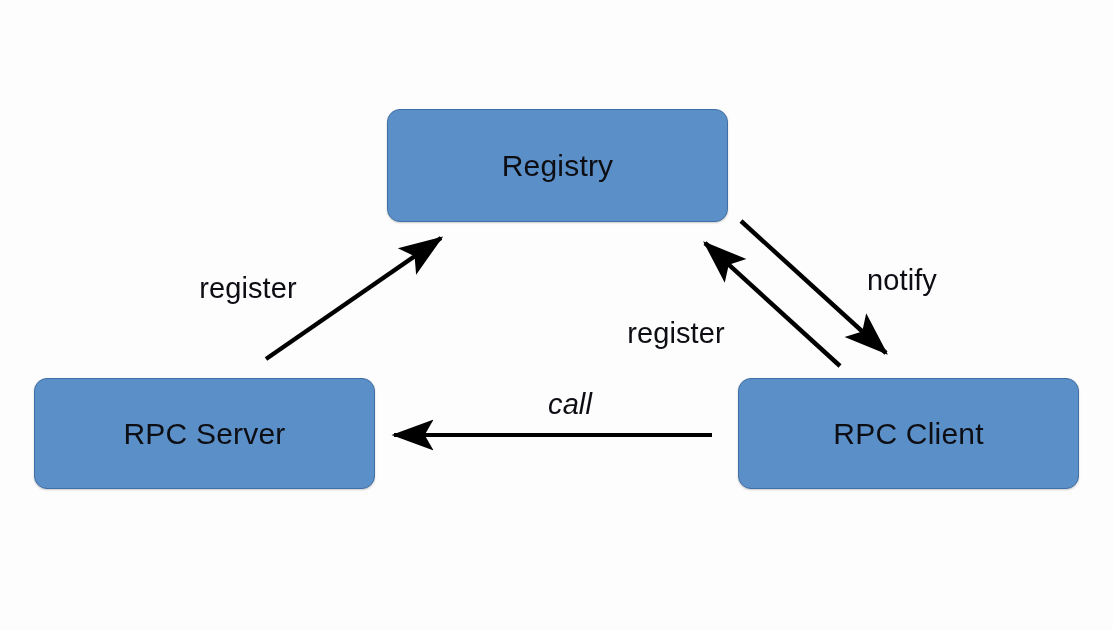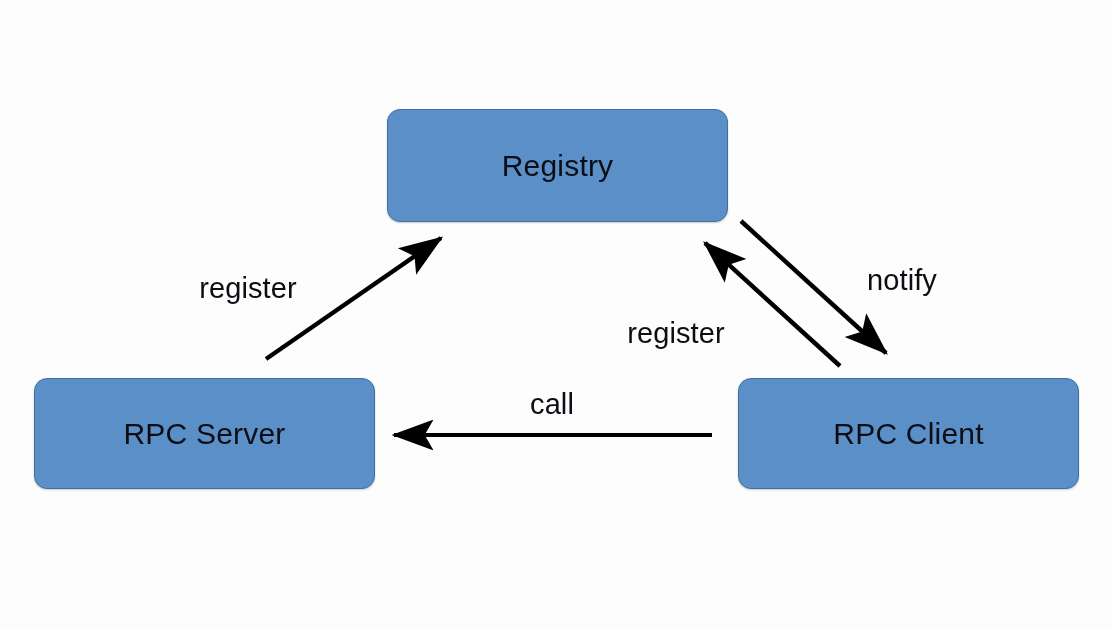--- a/index.html
+++ b/index.html
@@ -56,21 +56,21 @@
 
   
   #node-registry   { left: 387px; top: 109px; width: 341px; height: 113px; }
   #node-rpc-server { left: 34px;  top: 378px; width: 341px; height: 111px; }
   #node-rpc-client { left: 738px; top: 378px; width: 341px; height: 111px; }
 
   
   #label-register  { left: 248px; top: 288px; }
   #label-subscribe { left: 676px; top: 333px; }
   #label-notify    { left: 902px; top: 280px; }
-  #label-call      { left: 552px; top: 404px; }
+  #label-call      { left: 570px; top: 404px; font-style: italic; }
 </style>
 </head>
 <body>
 
 <div id="canvas">
 
   <svg id="diagram-svg" viewBox="0 0 1113 630" xmlns="http://www.w3.org/2000/svg">
     <defs>
       <marker id="arrowhead" markerWidth="10" markerHeight="8" refX="9.4" refY="4" orient="auto" markerUnits="strokeWidth">
         <path d="M0,0.35 L10,4 L0,7.65 L2.1,4 Z" fill="#000000"></path>

